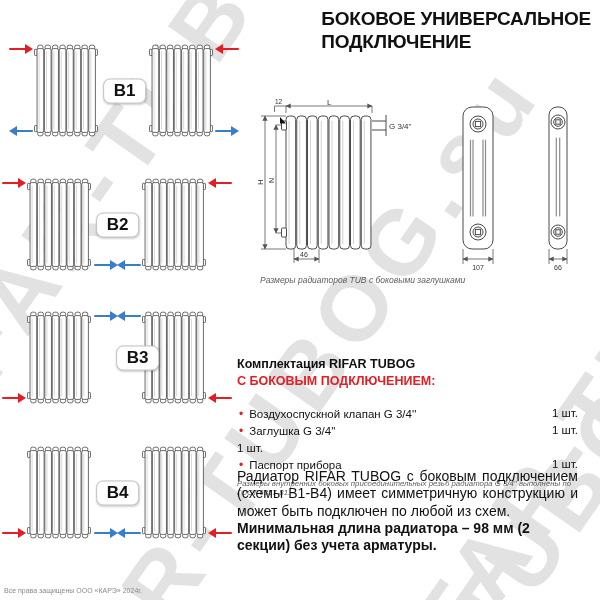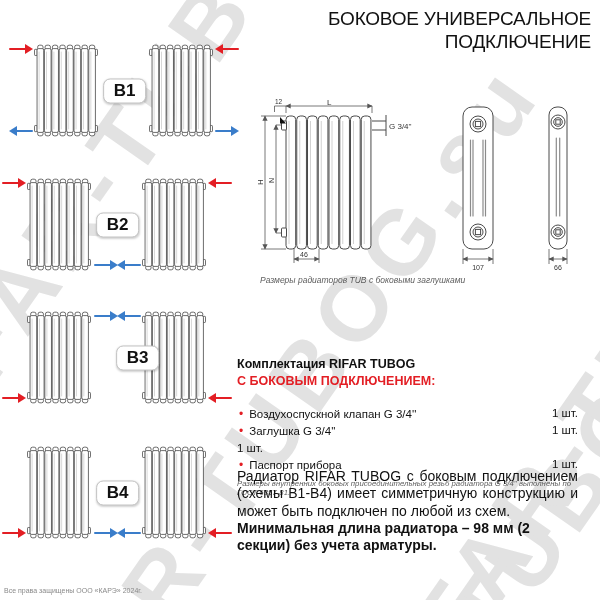--- a/index.html
+++ b/index.html
@@ -3,22 +3,22 @@
 <meta charset="utf-8">
 <style>
   html,body{margin:0;padding:0;background:#fff;}
   .page{position:relative;width:600px;height:600px;background:#fff;overflow:hidden;
         font-family:"Liberation Sans",sans-serif;color:#111;}
   
   .wm{position:absolute;z-index:0;font-weight:700;font-size:92px;letter-spacing:9px;
       color:#e2e2e2;white-space:nowrap;transform-origin:0 0;transform:rotate(-55deg);}
   .page>*:not(.wm){z-index:1;}
   
-  .title{position:absolute;top:7px;right:9px;text-align:right;font-size:19px;
-         font-weight:400;line-height:1.22;letter-spacing:-0.2px;}
+  .title{position:absolute;top:7px;right:9px;text-align:left;font-size:19px;
+         font-weight:700;line-height:1.22;letter-spacing:-0.2px;}
   
   .scheme{position:absolute;left:0;width:235px;height:110px;}
   .rad{position:absolute;top:6px;width:64px;height:97px;}
   .rad-l{left:27px;} .rad-r{left:142px;}
   .scheme-label{position:absolute;left:50%;top:50%;transform:translate(-50%,-50%);
       background:#fff;border:1px solid #c3c3c3;border-radius:7px;padding:1px 10px 2px;
       font-size:17px;font-weight:700;box-shadow:0 1px 2px rgba(0,0,0,.18);}
   
   .arrow{position:absolute;width:24px;height:10px;}
   .arrow::before{content:'';position:absolute;left:0;right:7px;top:3.6px;height:2.6px;

